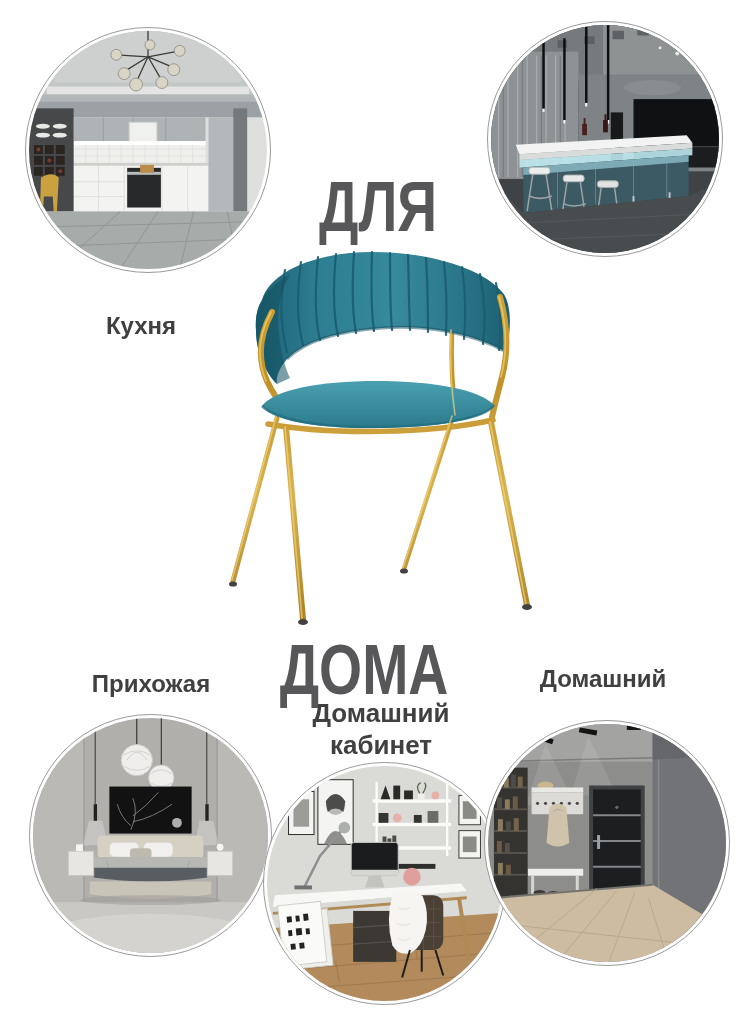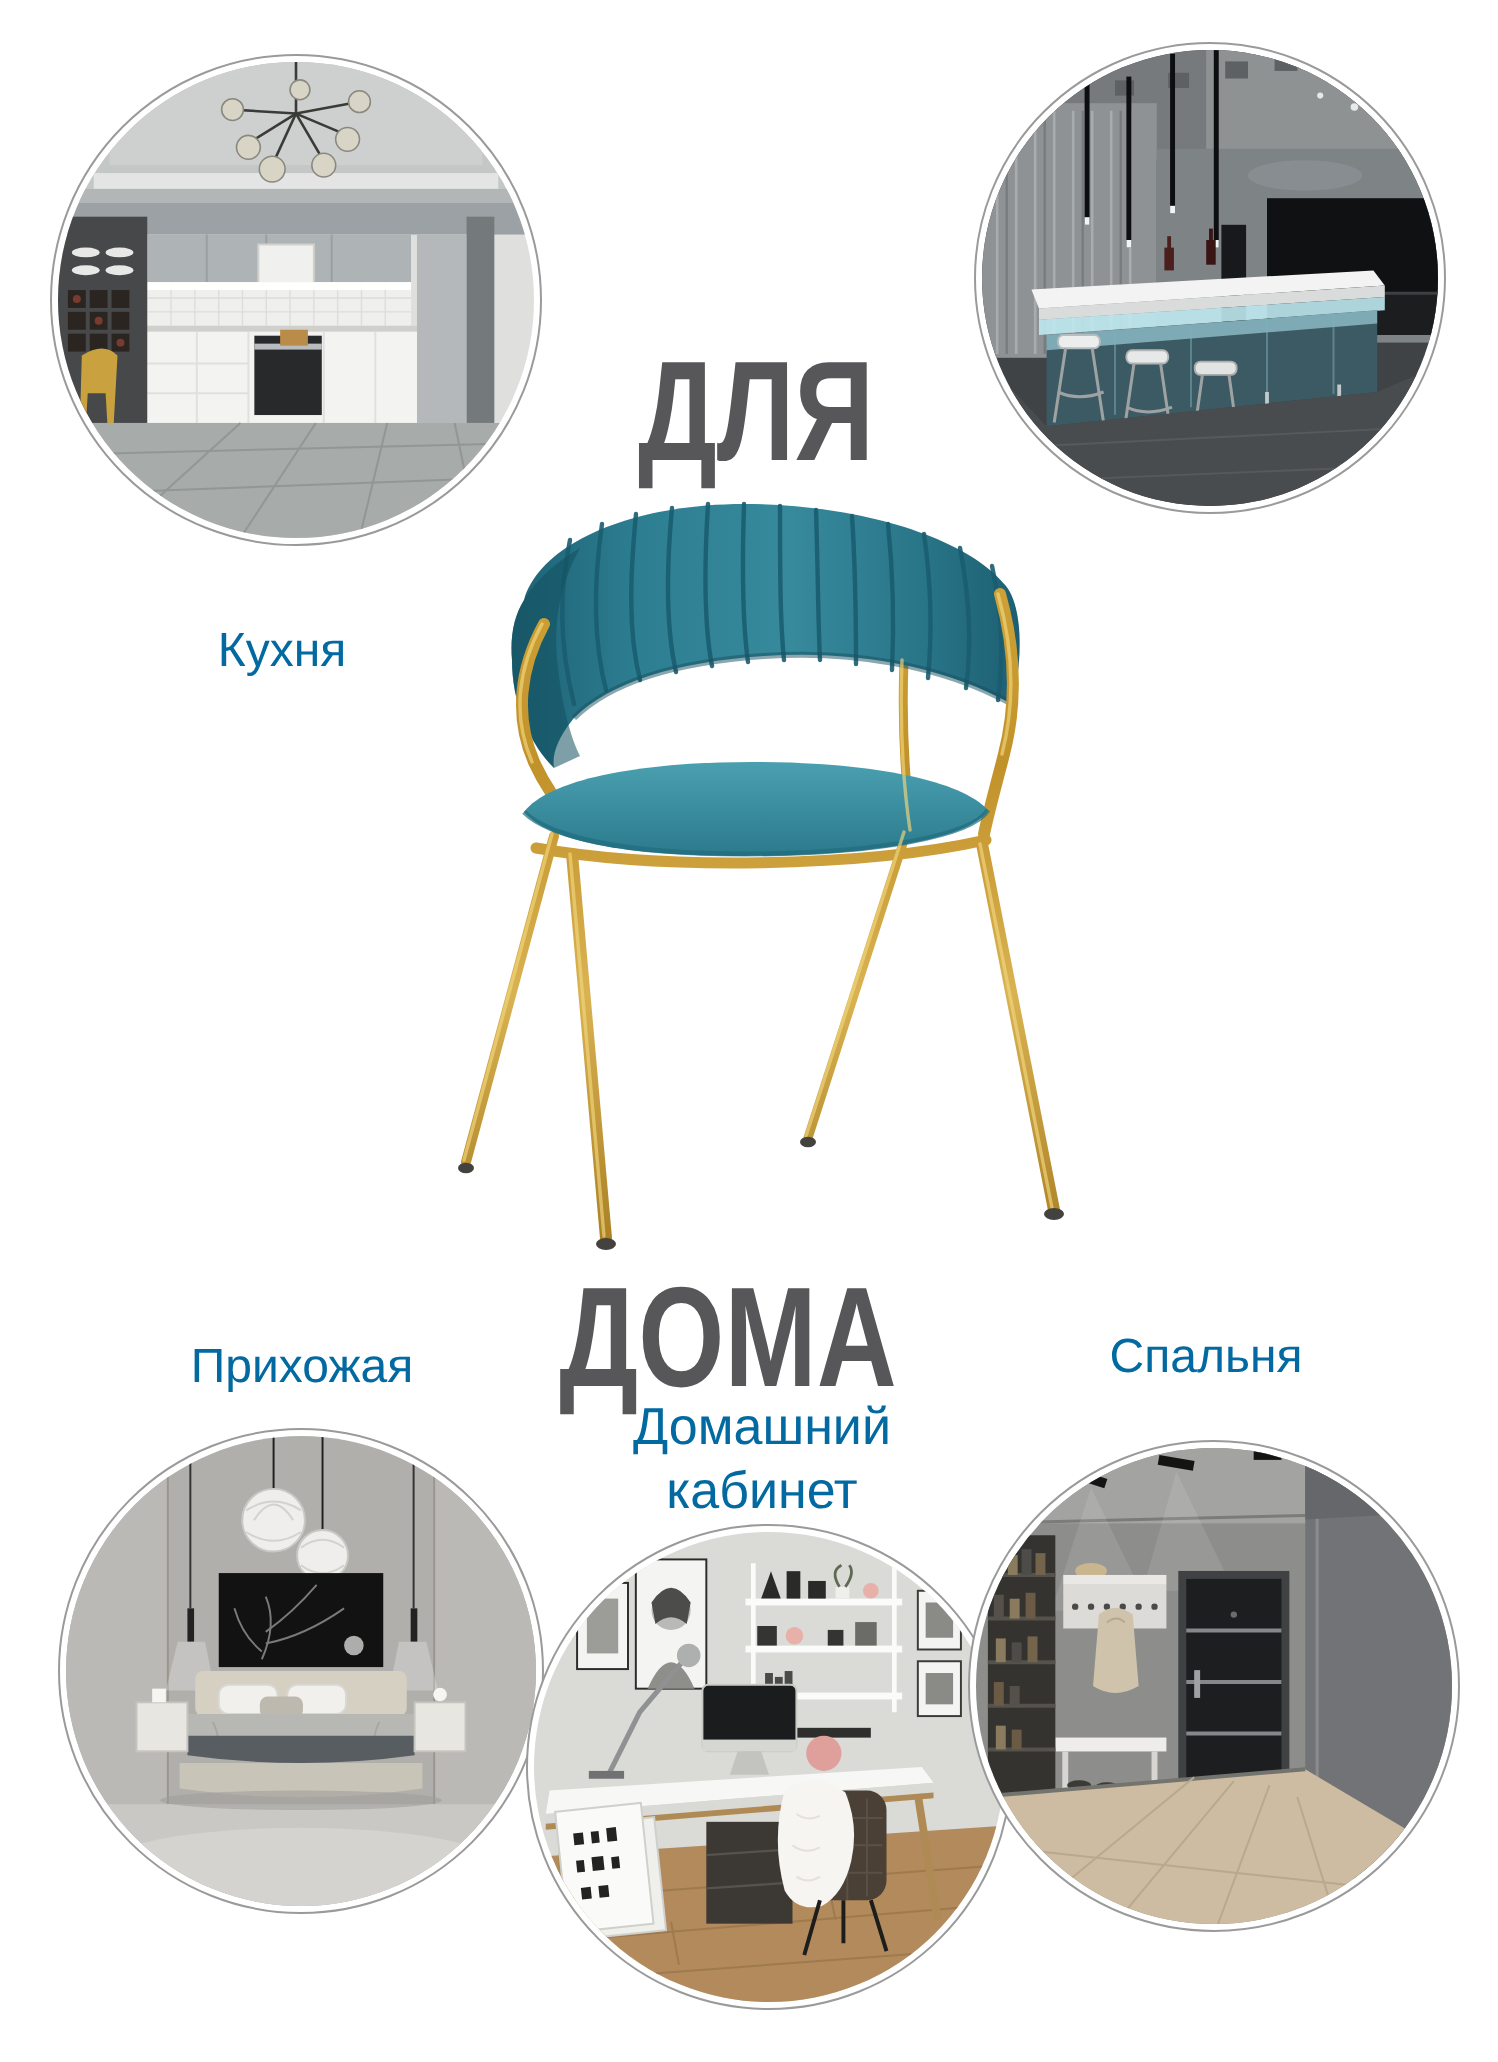--- a/index.html
+++ b/index.html
@@ -11,21 +11,21 @@
     position:absolute;border-radius:50%;border:1px solid #9a9a9a;background:#fff;
     box-sizing:border-box;padding:3px;
   }
   .room-circle .photo{width:100%;height:100%;border-radius:50%;overflow:hidden;}
   .room-circle svg{display:block;width:100%;height:100%;}
   .big-title{
     position:absolute;color:#57575a;font-size:71px;font-weight:700;line-height:1;
     white-space:nowrap;transform:translateX(-50%) scaleX(0.78);
   }
   .room-label{
-    position:absolute;color:#0369a1;font-size:24px;font-weight:400;line-height:1.2;
+    position:absolute;color:#404040;font-size:24px;font-weight:700;line-height:1.2;
     white-space:nowrap;transform:translateX(-50%);
   }
   .room-label.two-line{
     white-space:normal;width:156px;text-align:center;font-size:26px;line-height:1.24;
   }
   #chair-svg{position:absolute;left:0;top:0;width:749px;height:1031px;pointer-events:none;}
 </style>
 </head>
 <body>
 
@@ -333,21 +333,21 @@
     <g fill="#44423e">
       <ellipse cx="233" cy="584" rx="4" ry="2.6"></ellipse>
       <ellipse cx="303" cy="622" rx="5" ry="3"></ellipse>
       <ellipse cx="404" cy="571" rx="4" ry="2.6"></ellipse>
       <ellipse cx="527" cy="607" rx="5" ry="3"></ellipse>
     </g>
   </svg>
 
   <div class="room-label" style="left:151px;top:670px;">Прихожая</div>
   <div class="room-label two-line" style="left:381px;top:697px;">Домашний кабинет</div>
-  <div class="room-label" style="left:603px;top:665px;">Спальня</div>
+  <div class="room-label" style="left:603px;top:665px;">Домашний</div>
 
   <div class="room-circle" style="left:29px;top:714px;width:243px;height:243px;">
     <div class="photo">
       <svg viewBox="0 0 240 240" preserveAspectRatio="xMidYMid slice">
         <rect width="240" height="240" fill="#b0afac"></rect>
         <rect x="0" y="0" width="52" height="188" fill="#bbb9b6"></rect>
         <rect x="188" y="0" width="52" height="188" fill="#bbb9b6"></rect>
         <g stroke="#98968f" stroke-width="1">
           <line x1="52" y1="0" x2="52" y2="188"></line>
             <line x1="188" y1="0" x2="188" y2="188"></line>

